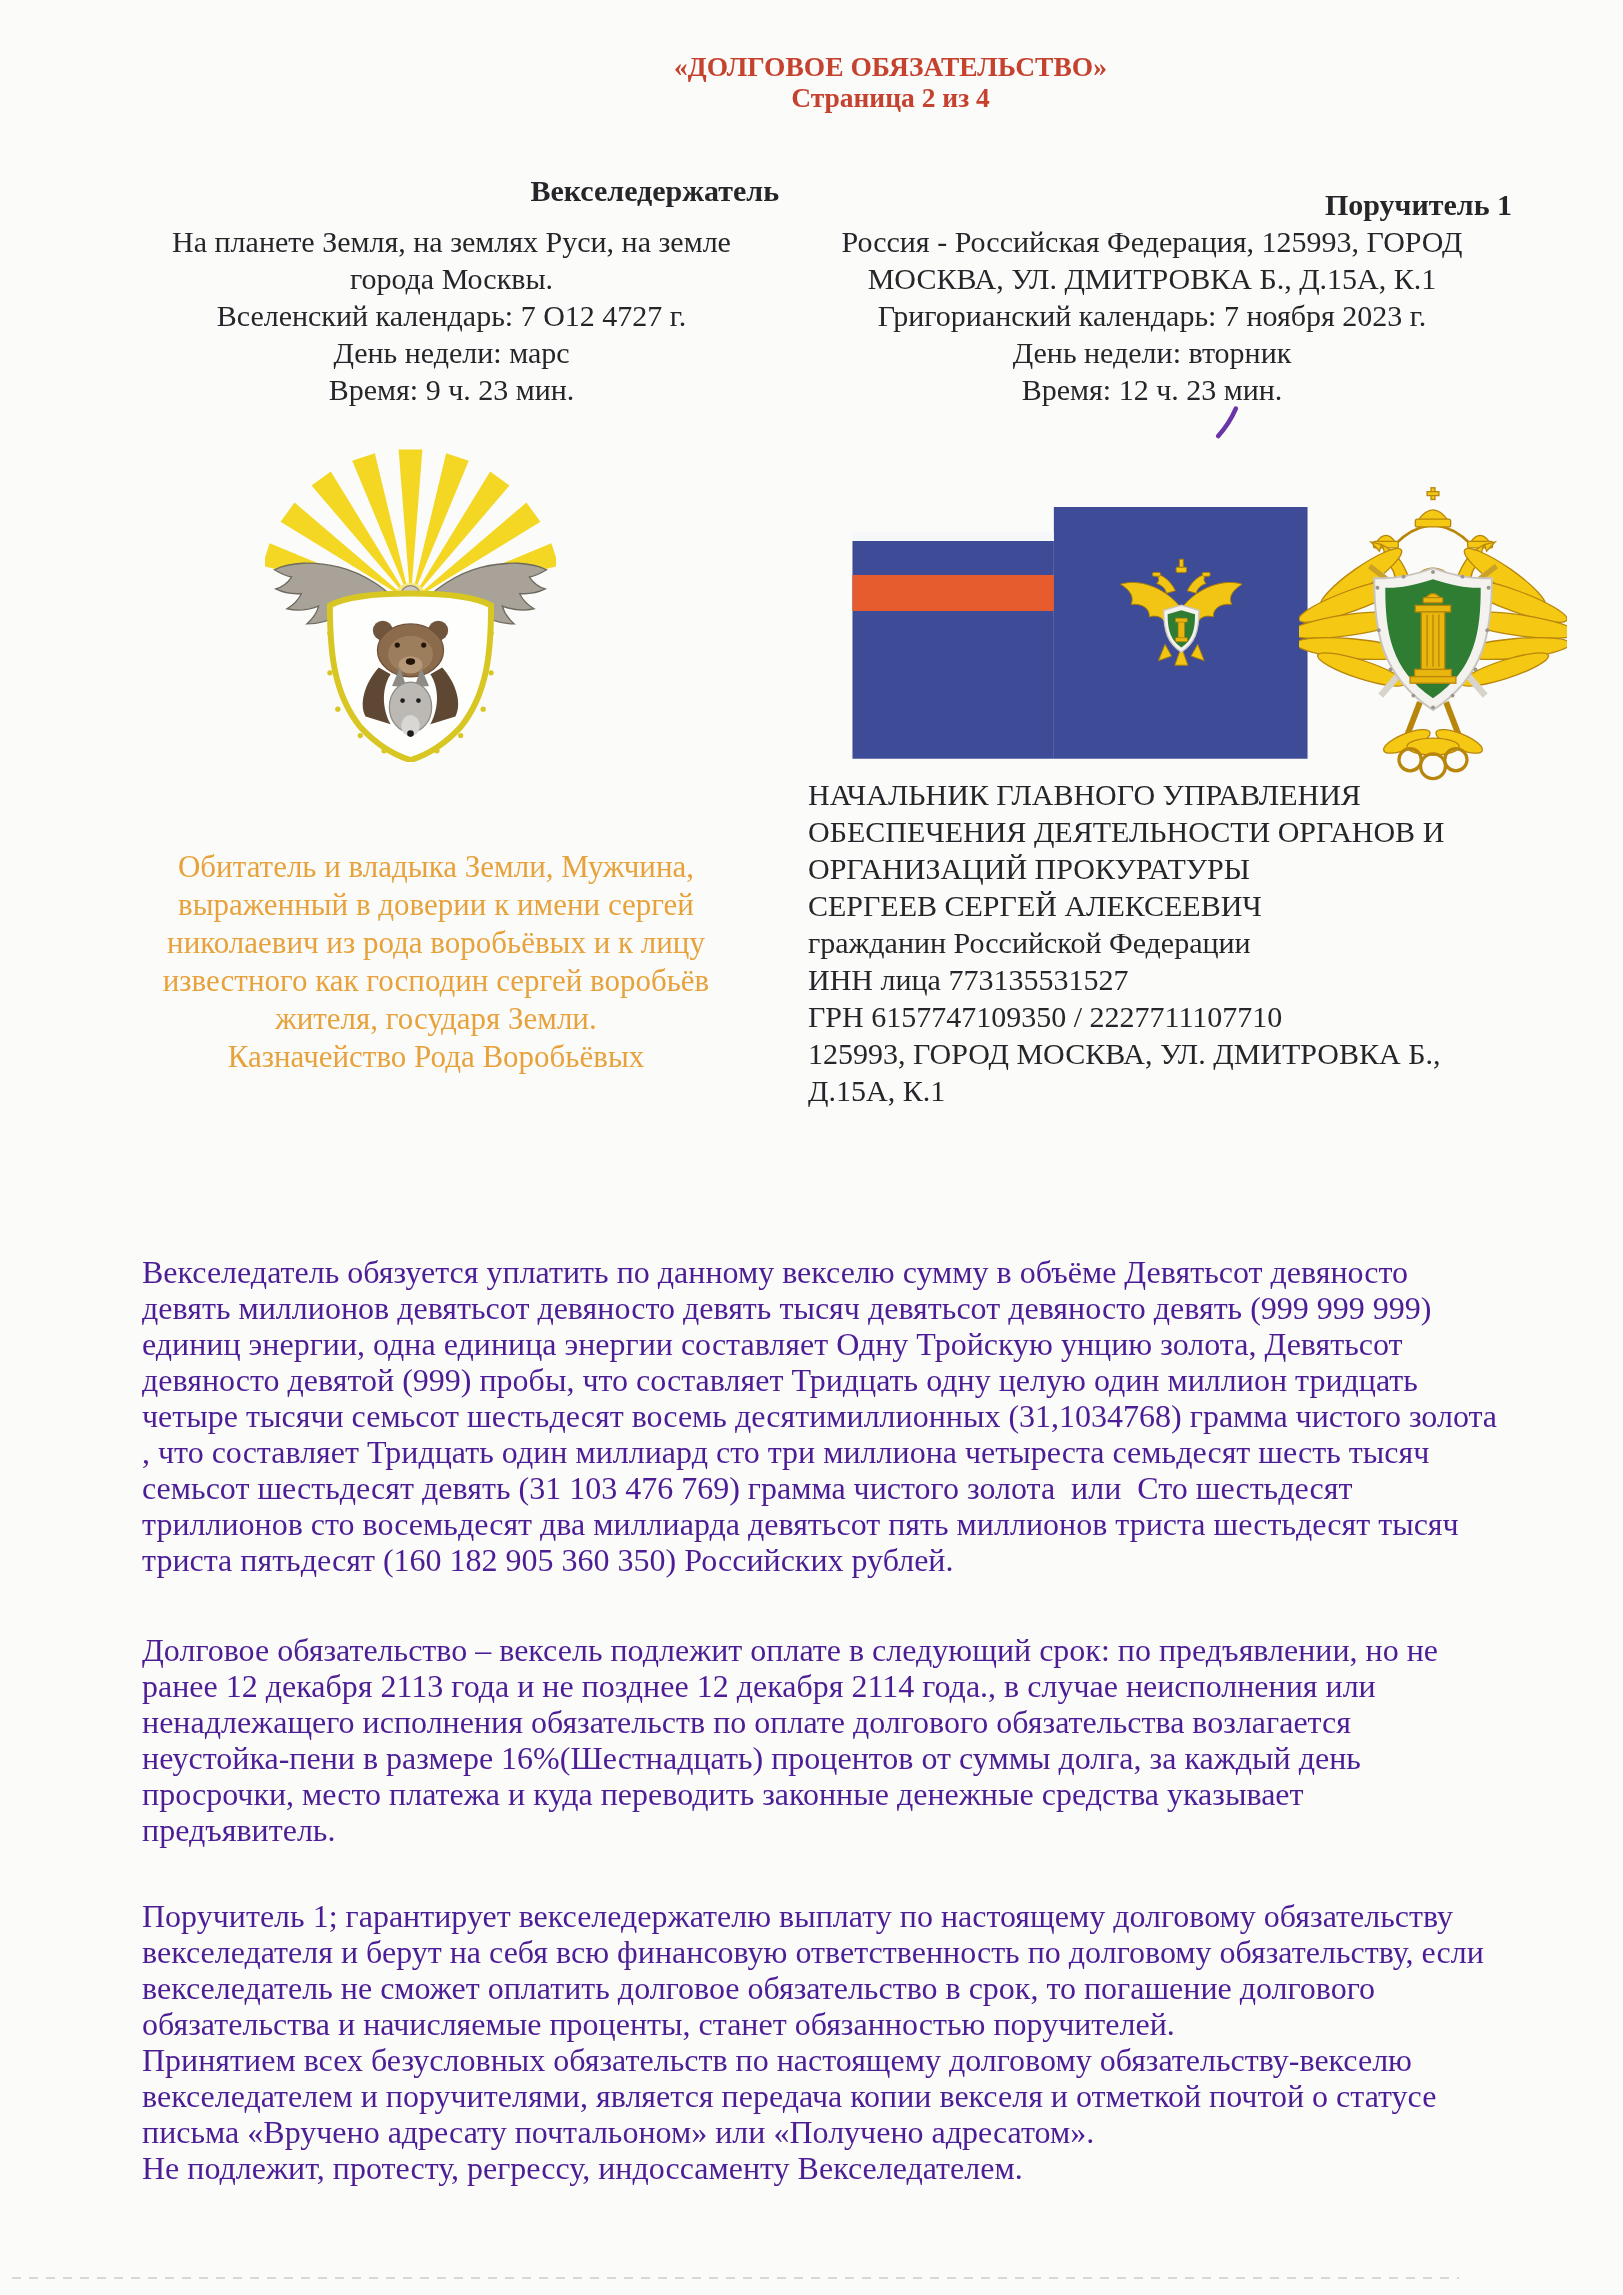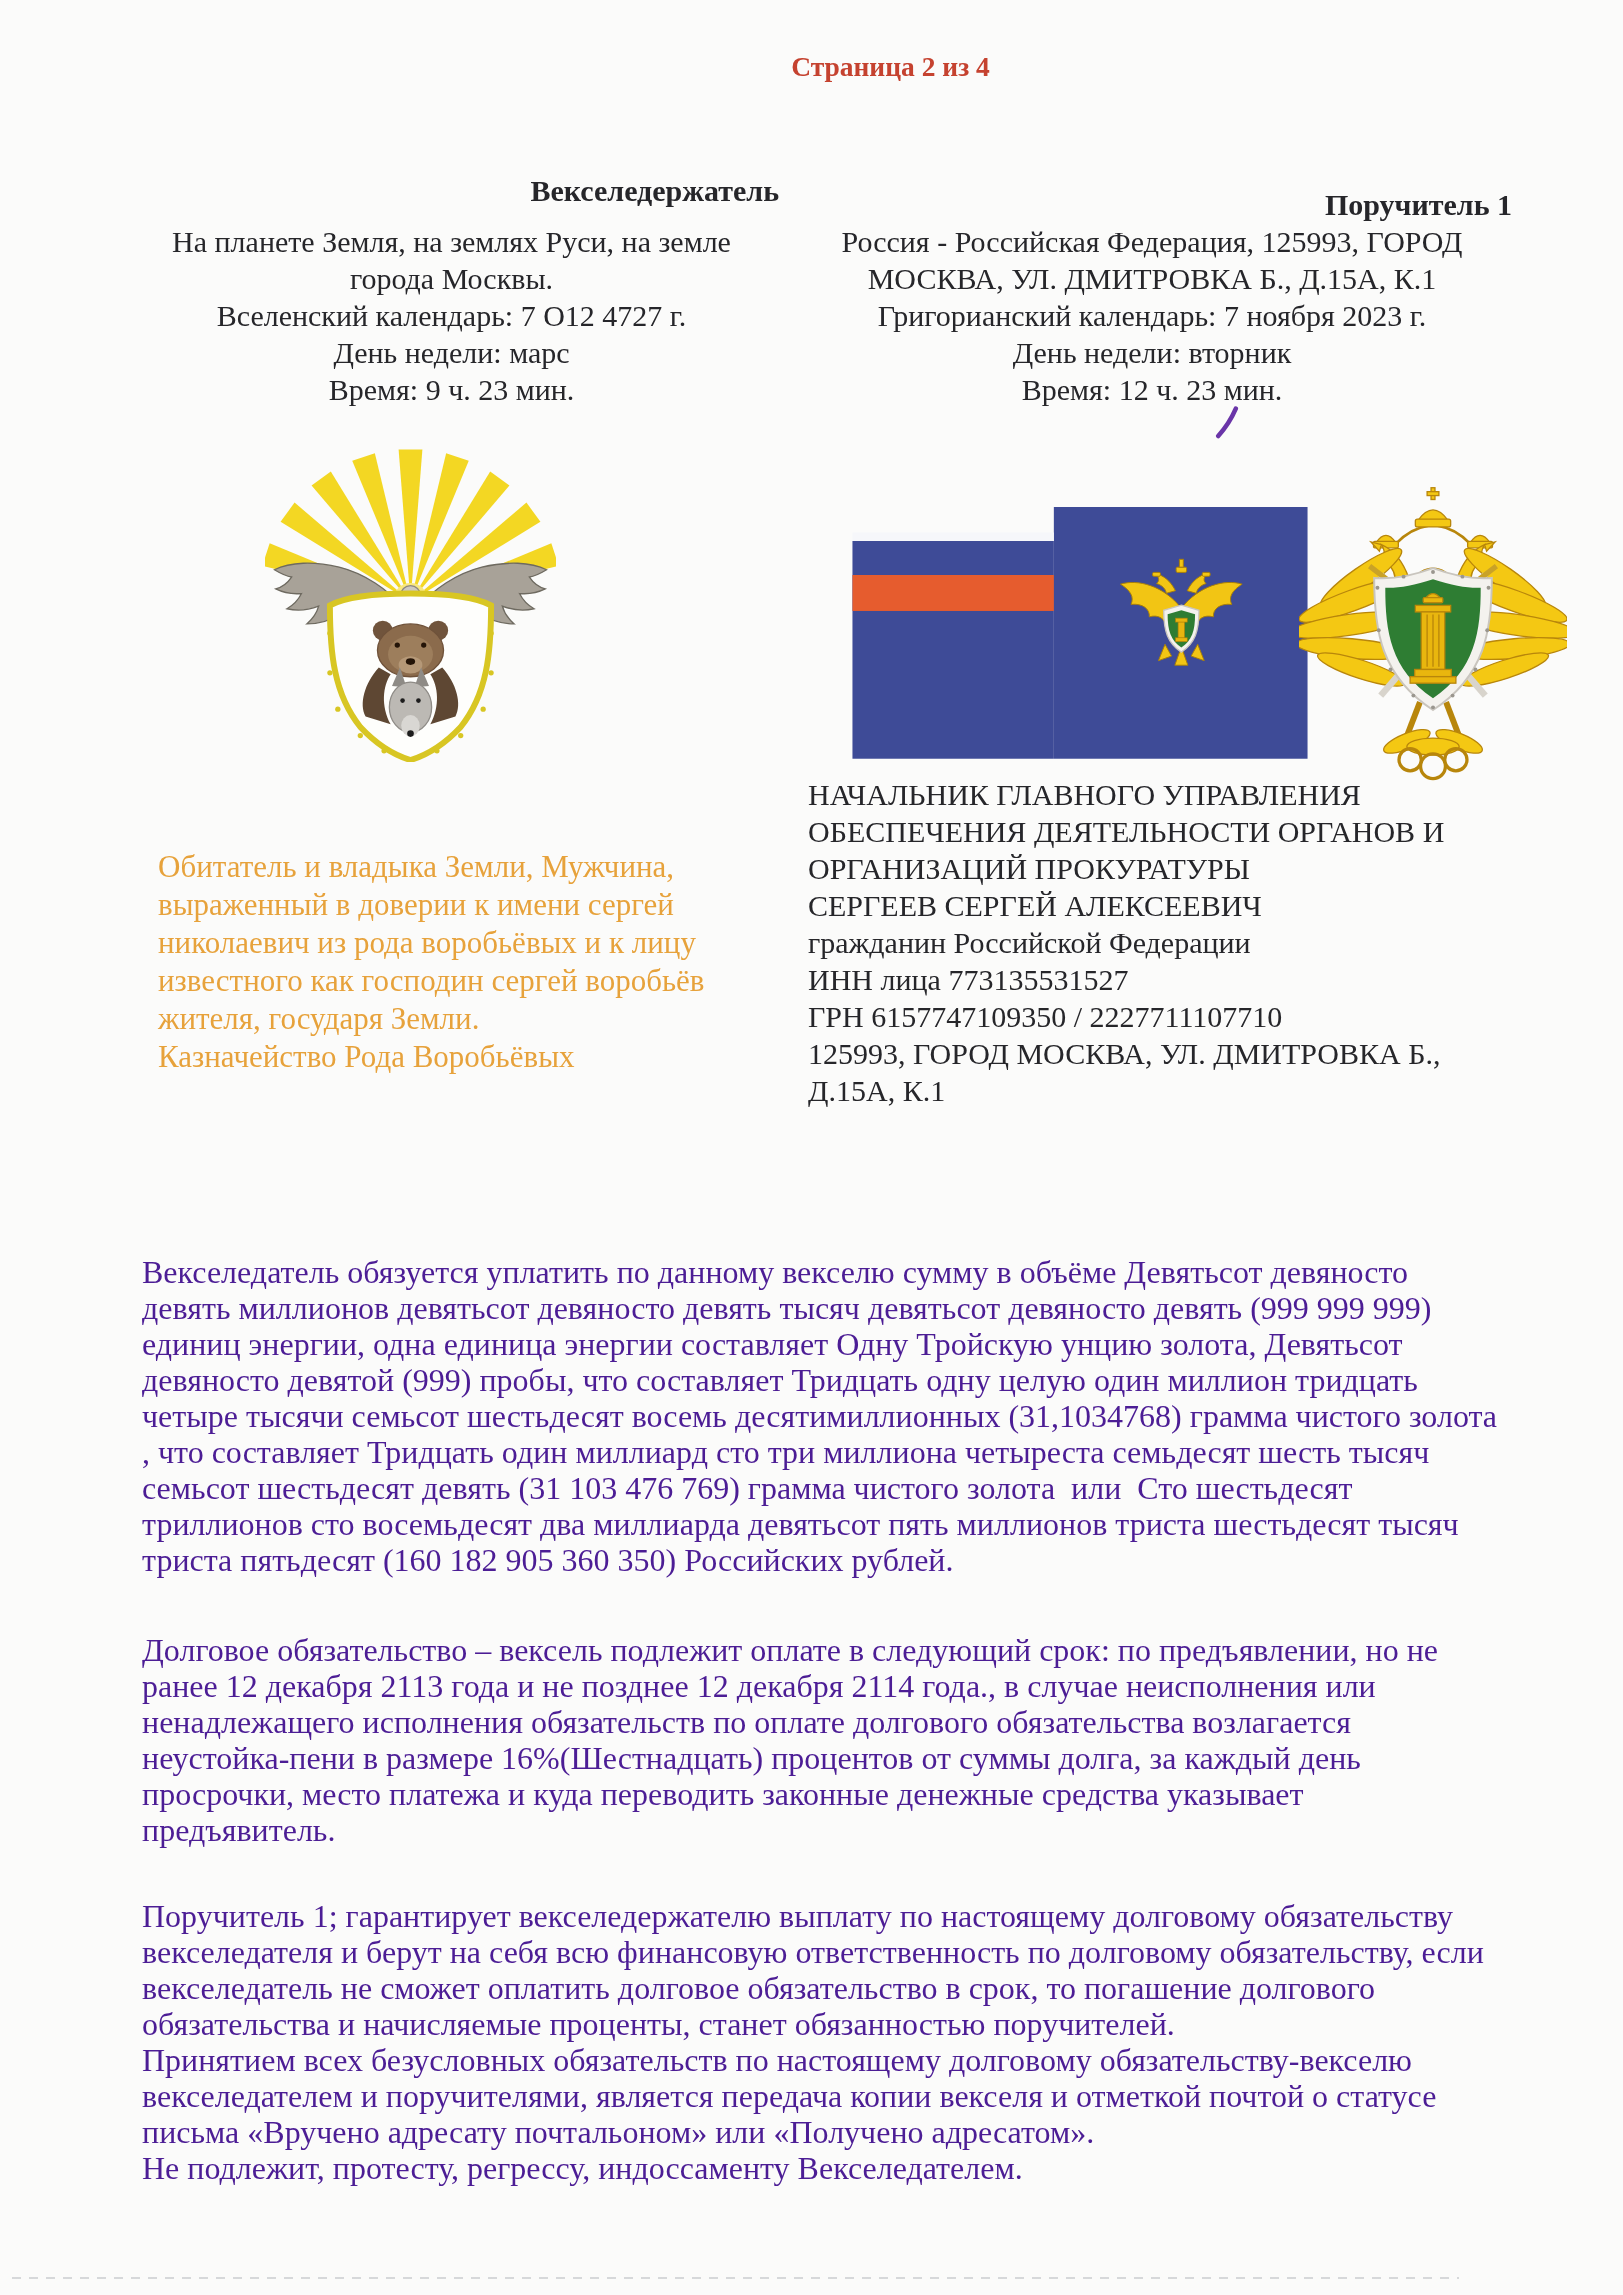--- a/index.html
+++ b/index.html
@@ -16,38 +16,39 @@
     font-weight:bold;font-size:27.5px;line-height:31px;color:var(--header-red,#c5422f);}
   
   .col-title{font-weight:bold;font-size:30px;line-height:37px;text-align:right;}
   .col-lines{font-size:30px;line-height:37px;text-align:center;}
   .holder-title{left:124px;top:172px;width:655px;}
   .holder-lines{left:124px;top:223px;width:655px;}
   .guarantor-title{left:792px;top:186px;width:720px;}
   .guarantor-lines{left:792px;top:223px;width:720px;}
   .official-lines{left:808px;top:776px;width:740px;font-size:30px;line-height:37px;text-align:left;}
   .trust-lines{left:158px;top:848px;width:556px;font-size:31px;line-height:38px;
-    text-align:left;color:var(--trust-orange,#e7a23b);}
+    text-align:center;color:var(--trust-orange,#e7a23b);}
   
   .body-par{left:142px;width:1440px;font-size:32px;line-height:36px;text-align:left;color:#4c1d95;}
   .par1{top:1254px;}
   .par2{top:1632px;}
   .par3{top:1898px;}
   
   .crest-holder{left:265px;top:435px;width:291px;height:327px;}
   .flag{left:851px;top:507px;width:458px;height:255px;}
   .crest-prok{left:1299px;top:478px;width:268px;height:311px;}
   .pen-mark{left:1215px;top:406px;width:26px;height:34px;}
   .scan-line{left:11.8px;top:2277px;width:1447px;height:2px;opacity:.55;
     background:repeating-linear-gradient(90deg,#b9bcc0 0 9.2px,transparent 9.2px 17px);}
 </style>
 </head>
 <body>
 
 <div class="abs doc-header">
+  <div>«ДОЛГОВОЕ ОБЯЗАТЕЛЬСТВО»</div>
   <div>Страница 2 из 4</div>
 </div>
 
 <div class="abs col-title holder-title">Векселедержатель</div>
 <div class="abs col-lines pre holder-lines">На планете Земля, на землях Руси, на земле
 города Москвы.
 Вселенский календарь: 7 О12 4727 г.
 День недели: марс
 Время: 9 ч. 23 мин.</div>
 

